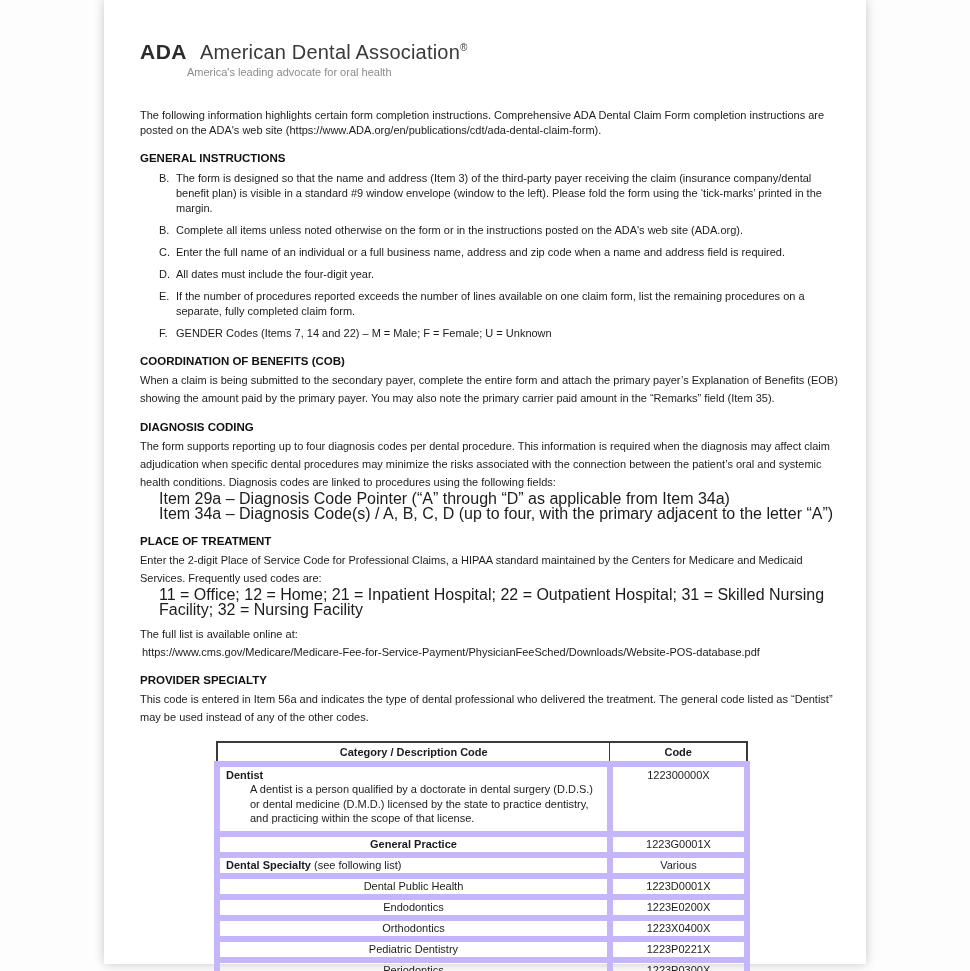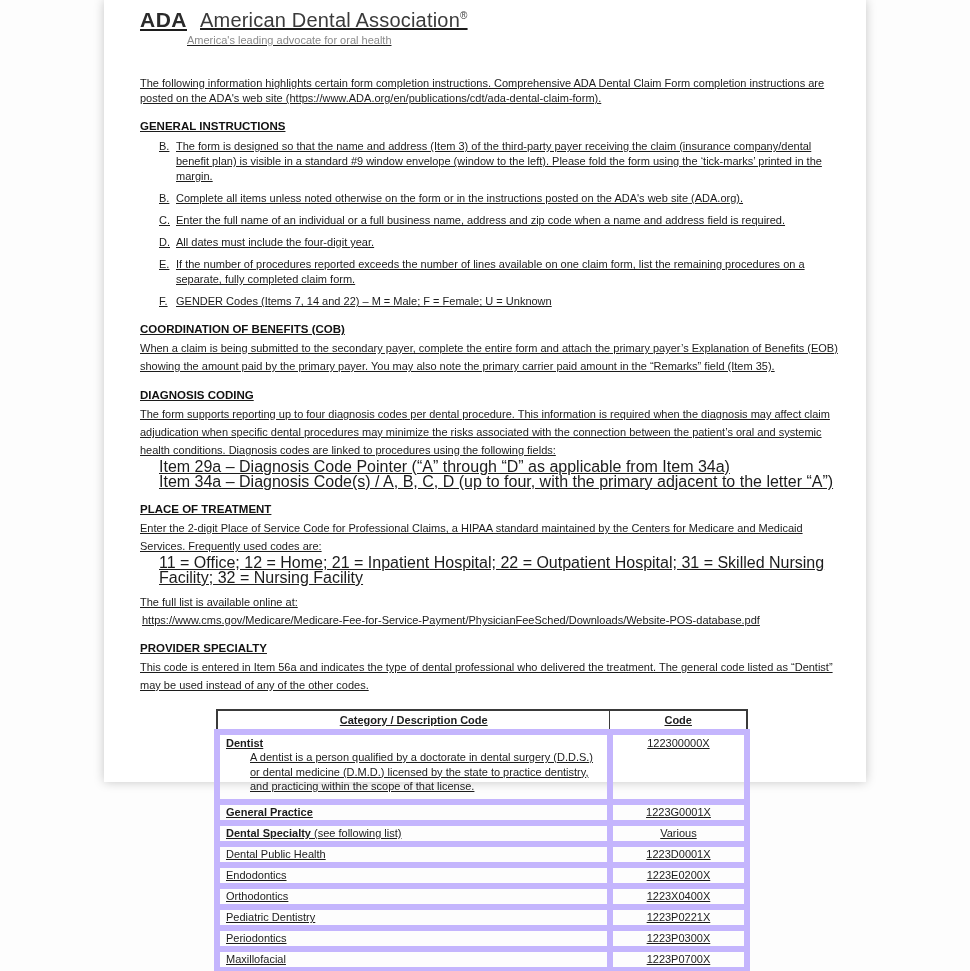--- a/index.html
+++ b/index.html
@@ -4,26 +4,25 @@
 <style>
   html,body{margin:0;padding:0}
   body{
     width:970px;height:971px;overflow:hidden;
     background:#fdfdfd;
     font-family:"Liberation Sans","DejaVu Sans",sans-serif;
     color:#1c1c1c;
   }
   .page{
     position:absolute;left:104px;top:0;
-    width:762px;height:782px;
+    width:762px;height:964px;
     background:#ffffff;
     box-shadow:0 0 10px rgba(0,0,0,0.22);
     box-sizing:border-box;
-    padding:8px 26px 0 36px;
-    text-decoration:underline;
+    padding:40px 26px 0 36px;
   }
   
   .brandrow{display:flex;align-items:baseline;gap:13px}
   .brand{font-size:21px;font-weight:bold;color:#2b2b2b;letter-spacing:.5px}
   .org-name{font-size:20px;font-weight:400;color:#3a3a3a;letter-spacing:.2px}
   .org-name sup{font-size:10px;vertical-align:super}
   .tagline{margin:2px 0 0 47px;font-size:11px;color:#8b8b8b}
   
   .intro{margin-top:30px;font-size:11px;line-height:15px}
   h3{font-size:11.5px;font-weight:bold;margin:14px 0 4px;color:#111}
@@ -47,21 +46,21 @@
   }
   table.spec td{
     border:6px solid #c4b5fd;
     padding:1.5px 6px;
   }
   .col-cat{width:398px}
   .col-code{width:138px}
   td.code{text-align:center;vertical-align:middle}
   td.vtop{vertical-align:top}
   td.cat-left{text-align:left}
-  td.cat-center{text-align:left}
+  td.cat-center{text-align:center}
   .b{font-weight:bold}
   .dentist-desc{padding:1px 6px 2px 24px;line-height:14.5px}
 </style>
 </head>
 <body>
 
 <div class="page">
 
   <div>
     <div class="brandrow">

